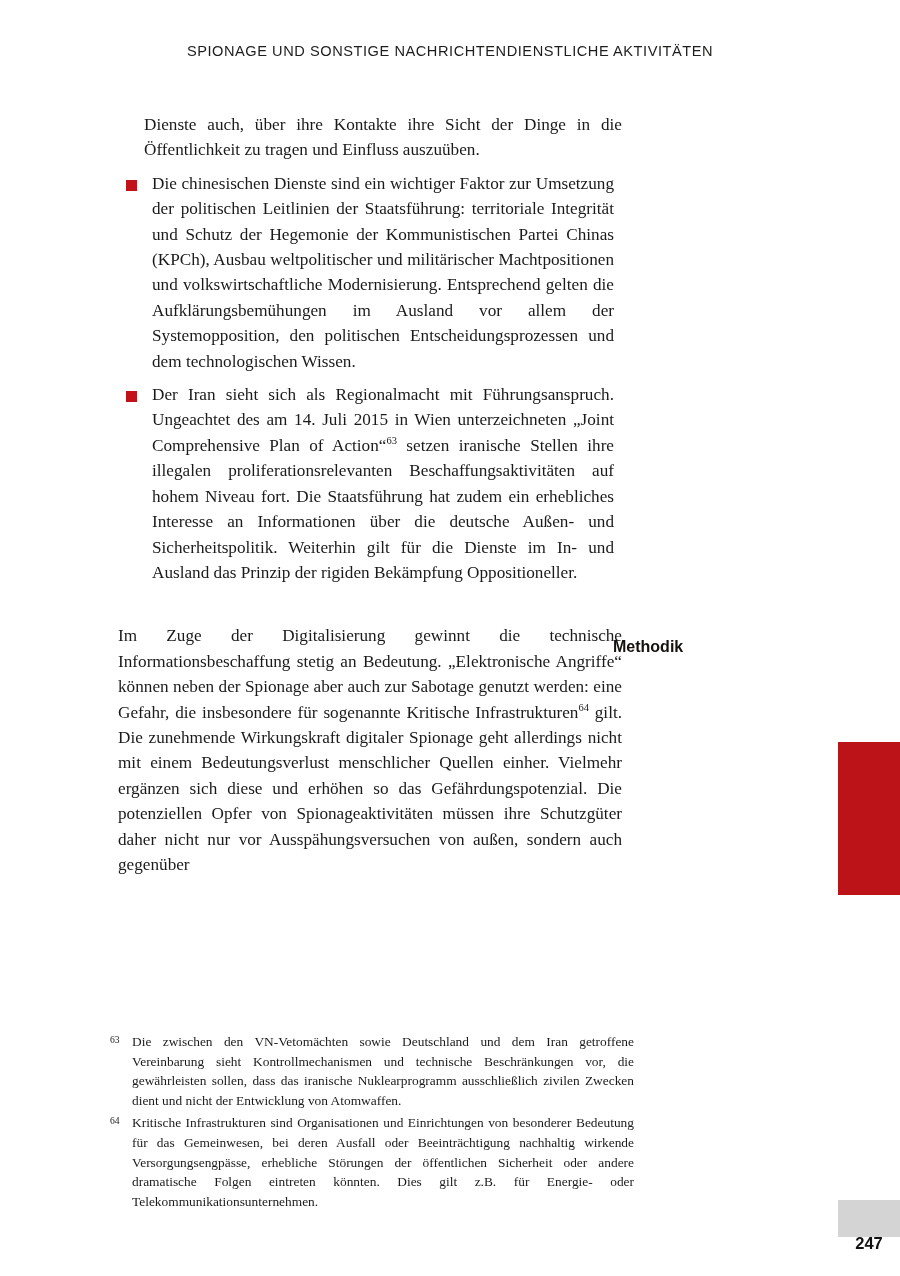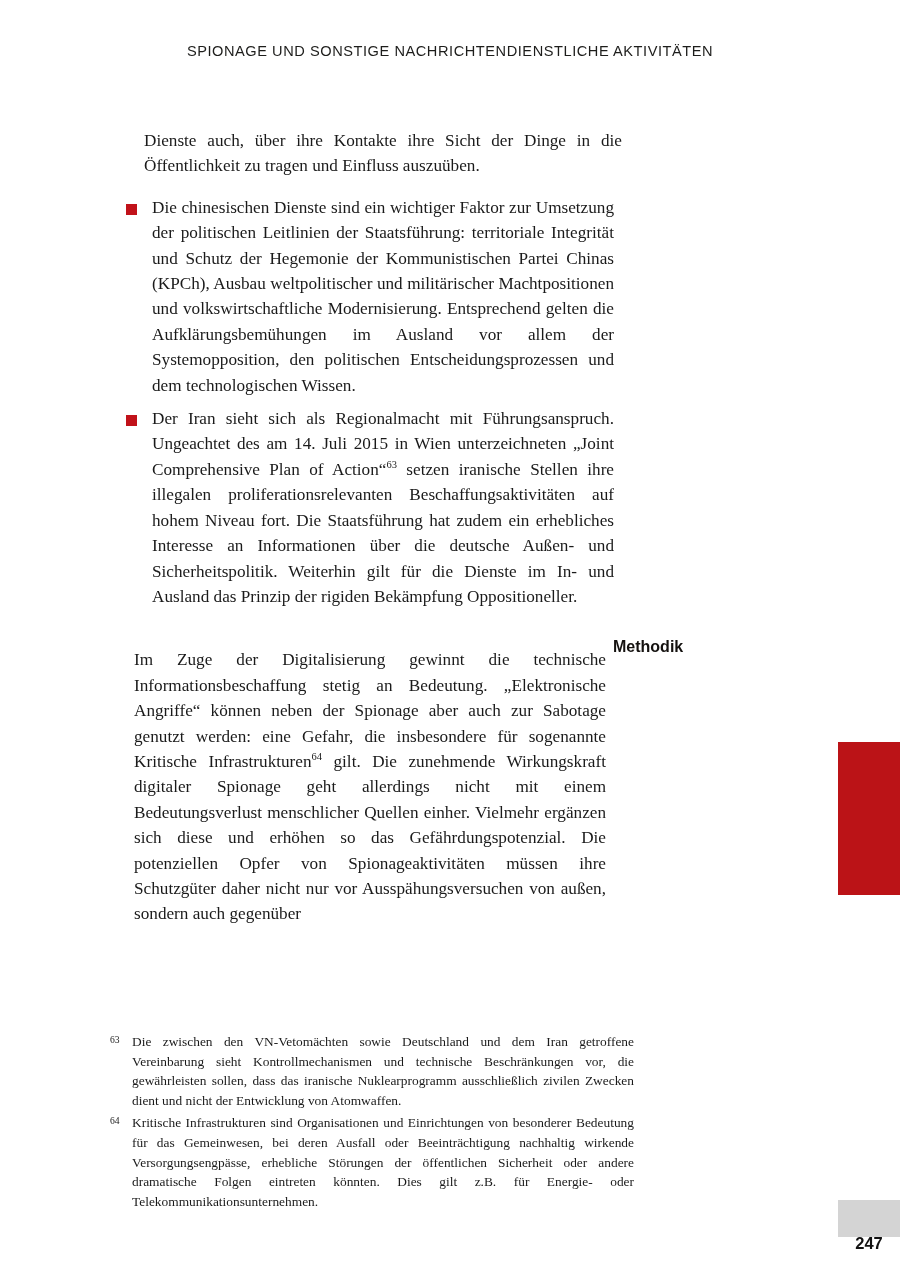--- a/index.html
+++ b/index.html
@@ -38,21 +38,21 @@
 
   
   .content {
     position: absolute;
     left: 118px;
     top: 112px;
     width: 504px;
   }
 
   p.body {
-    margin: 16px;
+    margin: 0;
     font-size: 17.2px;
     line-height: 25.4px;
     text-align: justify;
     text-justify: inter-word;
     hyphens: manual;
     color: #1a1a1a;
   }
 
   p.body.indent {
     margin-left: 26px;

